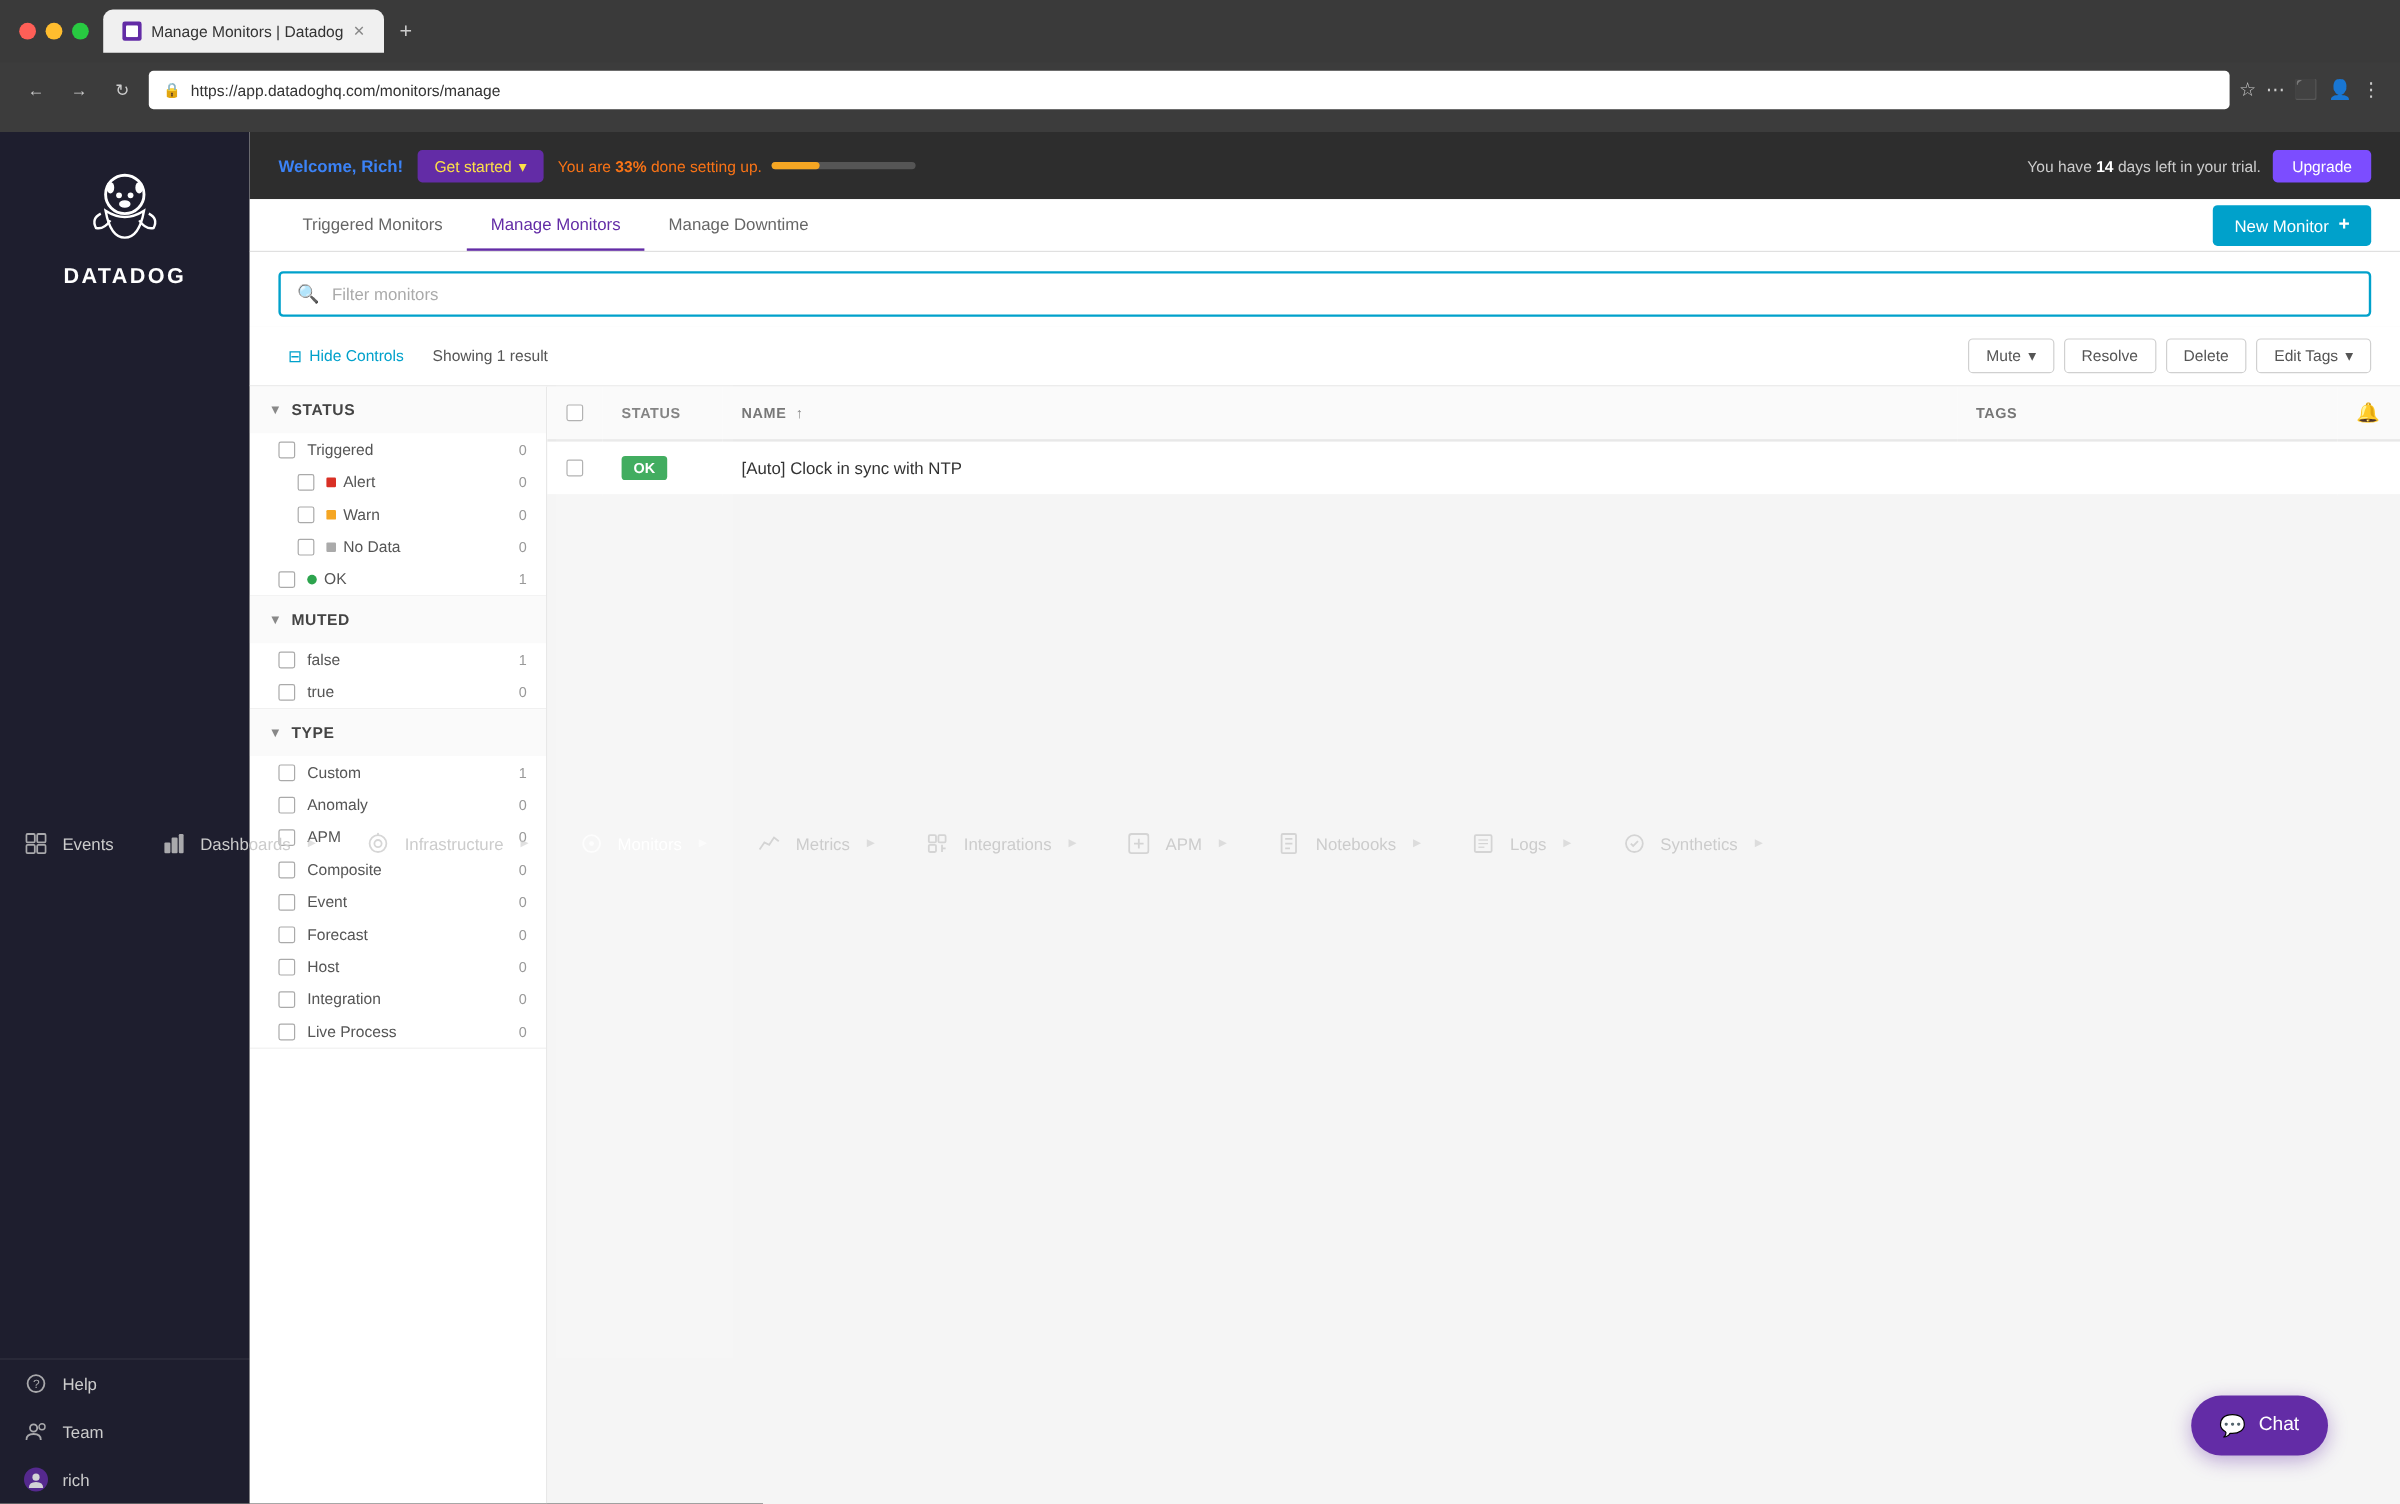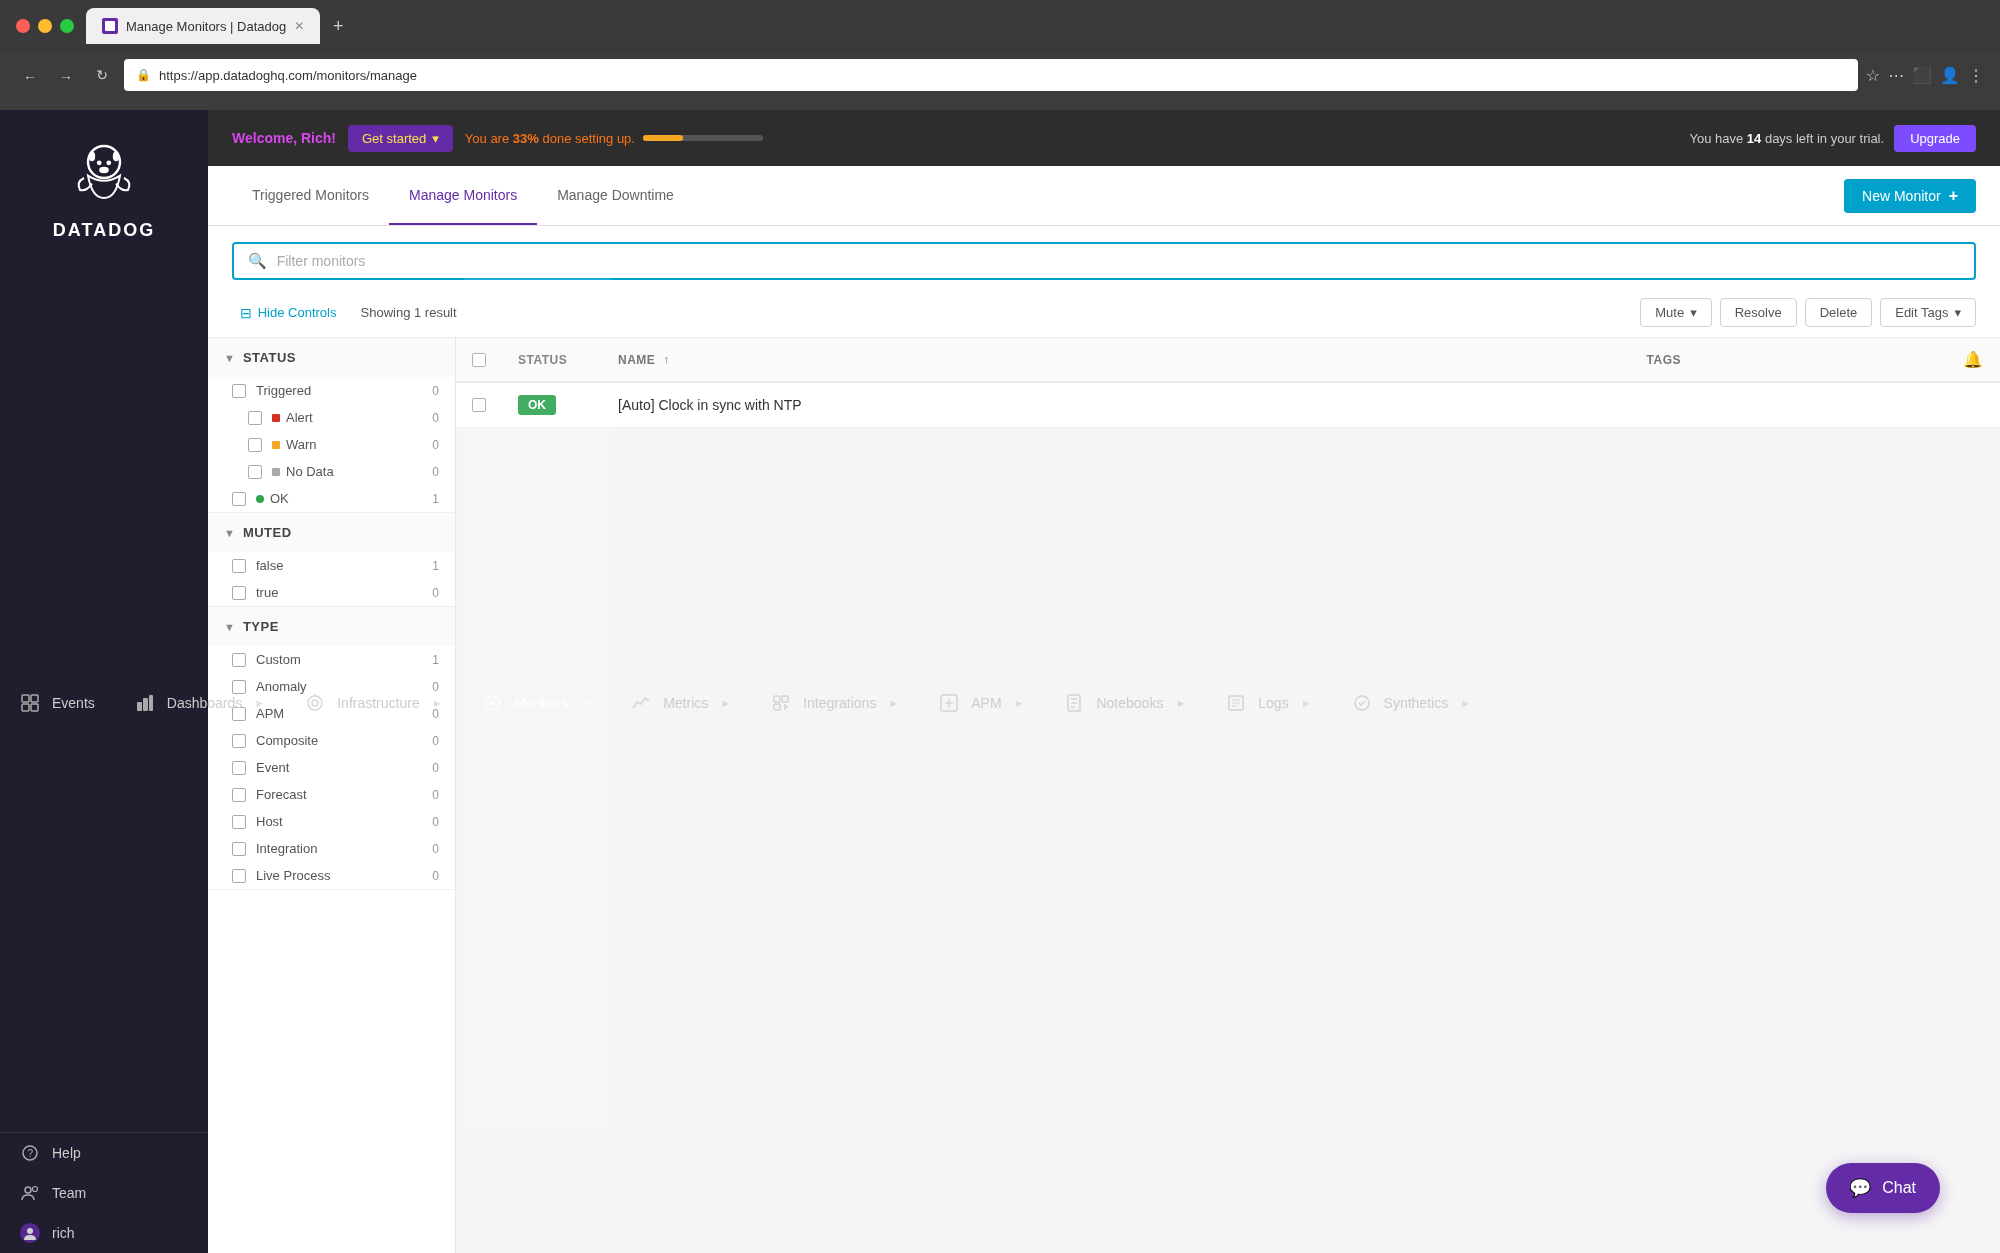--- a/index.html
+++ b/index.html
@@ -23,21 +23,21 @@
     .nav-btn { width: 28px; height: 28px; border-radius: 50%; display: flex; align-items: center; justify-content: center; color: #ccc; font-size: 14px; cursor: pointer; }
     .address-bar { flex: 1; background: #fff; border-radius: 4px; padding: 6px 12px; font-size: 13px; color: #333; display: flex; align-items: center; gap: 8px; height: 32px; }
     .lock-icon { color: #888; font-size: 12px; }
     .address-text { color: #333; }
     .browser-actions { display: flex; gap: 8px; align-items: center; }
     .browser-action-btn { color: #ccc; font-size: 16px; cursor: pointer; }
 
     
     .top-banner { background: #2d2d2d; padding: 10px 24px; display: flex; align-items: center; justify-content: space-between; height: 56px; }
     .welcome-area { display: flex; align-items: center; gap: 12px; }
-    .welcome-text { color: #d946ef; font-size: 14px; font-weight: 600; }
+    .welcome-text { color: #3b82f6; font-size: 14px; font-weight: 600; }
     .get-started-btn { background: #632ca6; color: #fde047; border: none; border-radius: 4px; padding: 6px 14px; font-size: 13px; cursor: pointer; display: flex; align-items: center; gap: 6px; }
     .progress-area { display: flex; align-items: center; gap: 8px; color: #f97316; font-size: 13px; }
     .progress-bar-container { width: 120px; height: 6px; background: #555; border-radius: 3px; }
     .progress-bar-fill { height: 100%; background: #f5a623; border-radius: 3px; width: 33%; }
     .trial-area { color: #ccc; font-size: 13px; display: flex; align-items: center; gap: 10px; }
     .trial-days { color: #fff; font-weight: 700; }
     .upgrade-btn { background: #7c4dff; color: #fff; border: none; border-radius: 4px; padding: 6px 16px; font-size: 13px; cursor: pointer; font-weight: 400; }
 
     
     .main-layout { display: flex; height: calc(1253px - 110px); }
@@ -50,21 +50,21 @@
     .sidebar-item { display: flex; align-items: center; padding: 10px 20px; color: #ccc; font-size: 14px; cursor: pointer; gap: 12px; position: relative; }
     .sidebar-item .icon { width: 20px; height: 20px; display: flex; align-items: center; justify-content: center; opacity: 0.8; flex-shrink: 0; }
     .sidebar-item .chevron { margin-left: auto; font-size: 11px; opacity: 0.6; }
     .sidebar-bottom { margin-top: auto; border-top: 1px solid rgba(255,255,255,0.1); }
     .monitors-active { color: #fff; background: rgba(255,255,255,0.1); }
 
     
     .content-area { flex: 1; background: #f5f5f5; overflow: hidden; display: flex; flex-direction: column; }
 
     
-    .page-header { background: #fff; border-bottom: 1px solid #e0e0e0; padding: 0 24px; display: flex; align-items: center; justify-content: space-between; height: 60px; }
+    .page-header { background: #fff; border-bottom: 1px solid #e0e0e0; padding: 0 24px; display: flex; align-items: center; justify-content: space-between; height: 44px; }
     .page-tabs { display: flex; gap: 0; height: 100%; }
     .page-tab { padding: 0 20px; display: flex; align-items: center; font-size: 14px; color: #666; cursor: pointer; border-bottom: 2px solid transparent; height: 100%; }
     .page-tab.active { color: #632ca6; border-bottom: 2px solid #632ca6; font-weight: 500; }
     .new-monitor-btn { background: #00a1cb; color: #fff; border: none; border-radius: 4px; padding: 8px 18px; font-size: 14px; cursor: pointer; display: flex; align-items: center; gap: 8px; font-weight: 500; }
 
     
     .filter-bar { padding: 16px 24px 8px; background: #fff; }
     .filter-input-wrap { display: flex; align-items: center; border: 2px solid #00a1cb; border-radius: 4px; padding: 8px 14px; background: #fff; gap: 10px; }
     .filter-icon { color: #999; font-size: 15px; }
     .filter-input { border: none; outline: none; flex: 1; font-size: 14px; color: #333; background: transparent; }

